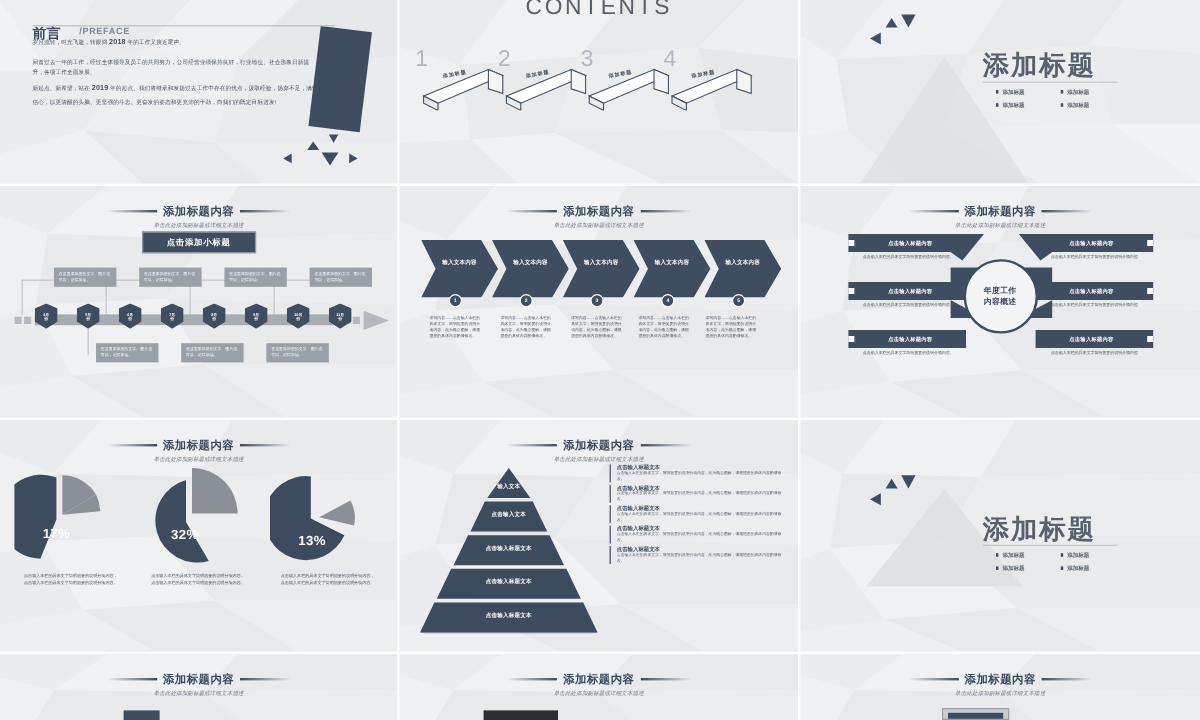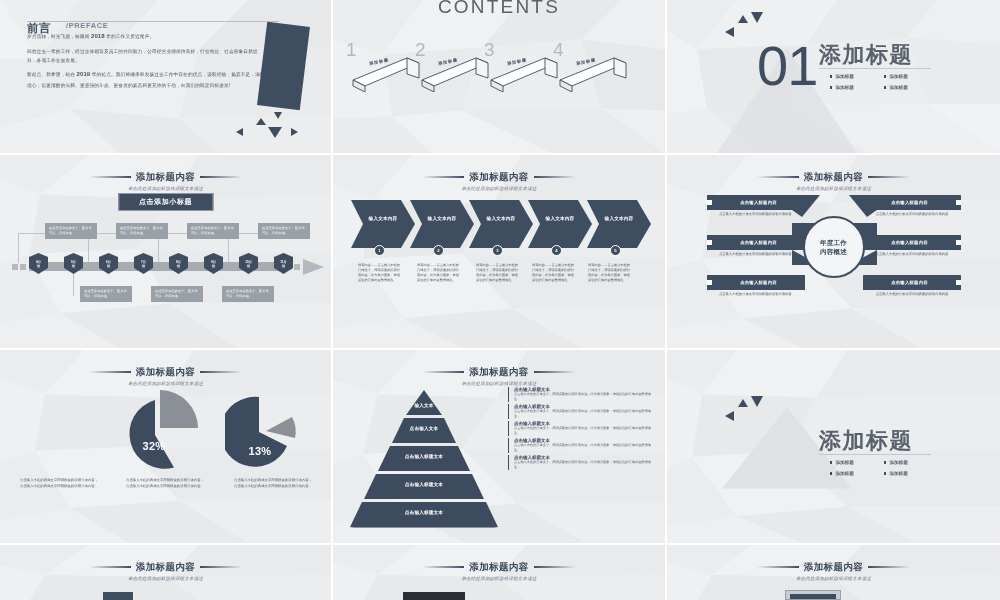--- a/index.html
+++ b/index.html
@@ -252,21 +252,20 @@
         <polygon points="50,155 120,48 190,155" fill="#dfe1e4" opacity="0.85"></polygon>
       </svg>
     </div>
     <div class="bn-deco" style="left:58px;top:10px">
       <svg viewBox="0 0 50 30" width="50" height="30">
         <polygon points="26,2 38,2 32,13" fill="#3e4d60"></polygon>
         <polygon points="13,13 23,13 18,5" fill="#3e4d60"></polygon>
         <polygon points="0,22 9,17 9,27" fill="#3e4d60"></polygon>
       </svg>
     </div>
-    <div class="bn-num" style="left:90px;top:38px">01</div>
     <div class="bn-title" style="left:152px;top:40px">添加标题</div>
     <div class="bn-rule" style="left:152px;top:68px;width:112px"></div>
     <div class="bn-bullets" style="left:163px;top:74px">
       <span>添加标题</span>
       <span>添加标题</span>
       <span>添加标题</span>
       <span>添加标题</span>
     </div>
   </div>
 
@@ -564,20 +563,28 @@
         <polygon points="70,160 180,152 250,195 130,195" fill="#e7e9eb"></polygon>
         <polygon points="180,152 333,152 333,195 250,195" fill="#eceef0"></polygon>
       </svg>
     </div>
 
     <div class="sechead">
       <div class="t">添加标题内容</div>
       <div class="s">单击此处添加副标题或详细文本描述</div>
     </div>
 
+    <div class="pie" style="left:12px;top:43px">
+      <svg viewBox="0 0 86 86" width="86" height="86">
+        <path d="M35 40 L35 5 A35 35 0 1 0 21.6 72.6 Z" fill="#3d4b5e"></path>
+        <path d="M40 36 L40 3 A33 33 0 0 1 68 19 Z" fill="#8b9096"></path>
+        <path d="M40 36 L68 19 A33 33 0 0 1 71.5 33 Z" fill="#8b9096"></path>
+      </svg>
+      <div class="pct">17%</div>
+    </div>
     <div class="pie-txt" style="left:20px;top:128px">点击输入本栏的具体文字简明扼要的说明分项内容，点击输入本栏的具体文字简明扼要的说明分项内容。</div>
 
     <div class="pie" style="left:115px;top:38px">
       <svg viewBox="0 0 96 96" width="96" height="96">
         <path d="M40 47 L40 12 A35 35 0 1 0 59 79.5 Z" fill="#3d4b5e"></path>
         <path d="M45 40 L45 2 A38 38 0 0 1 83 40 Z" fill="#8b9096"></path>
       </svg>
       <div class="pct" style="top:52px;width:78px">32%</div>
     </div>
     <div class="pie-txt" style="left:126px;top:128px">点击输入本栏的具体文字简明扼要的说明分项内容，点击输入本栏的具体文字简明扼要的说明分项内容。</div>

